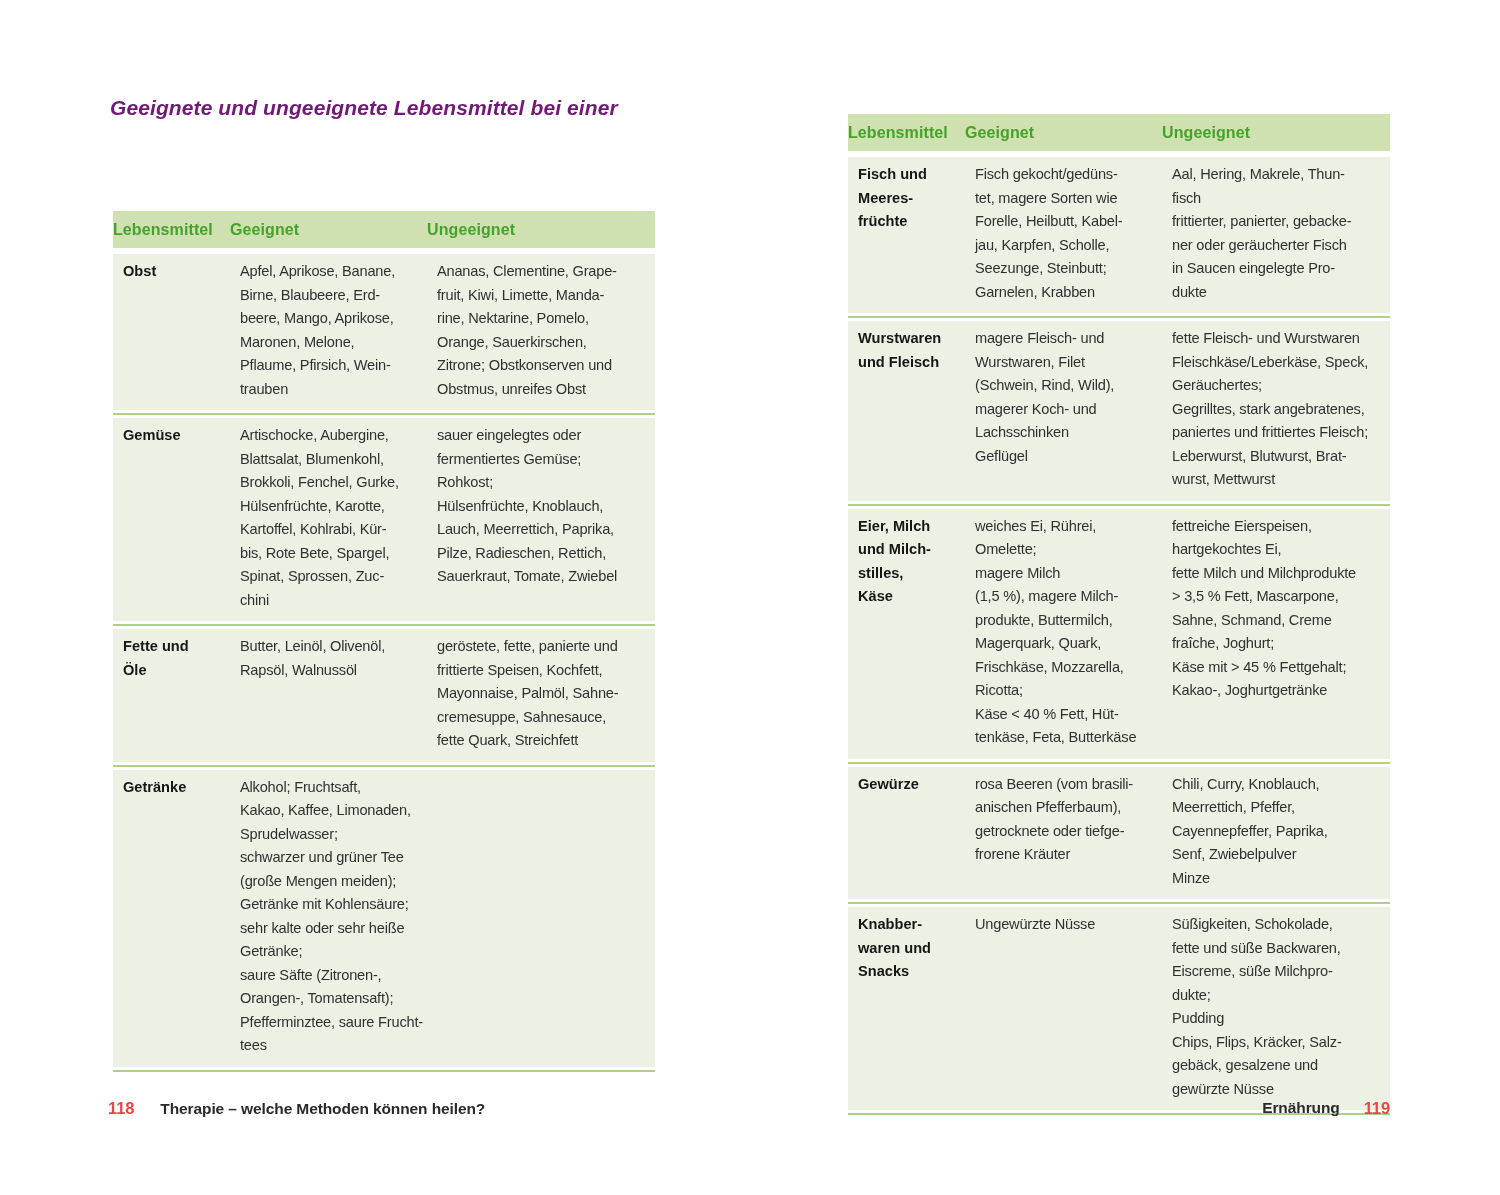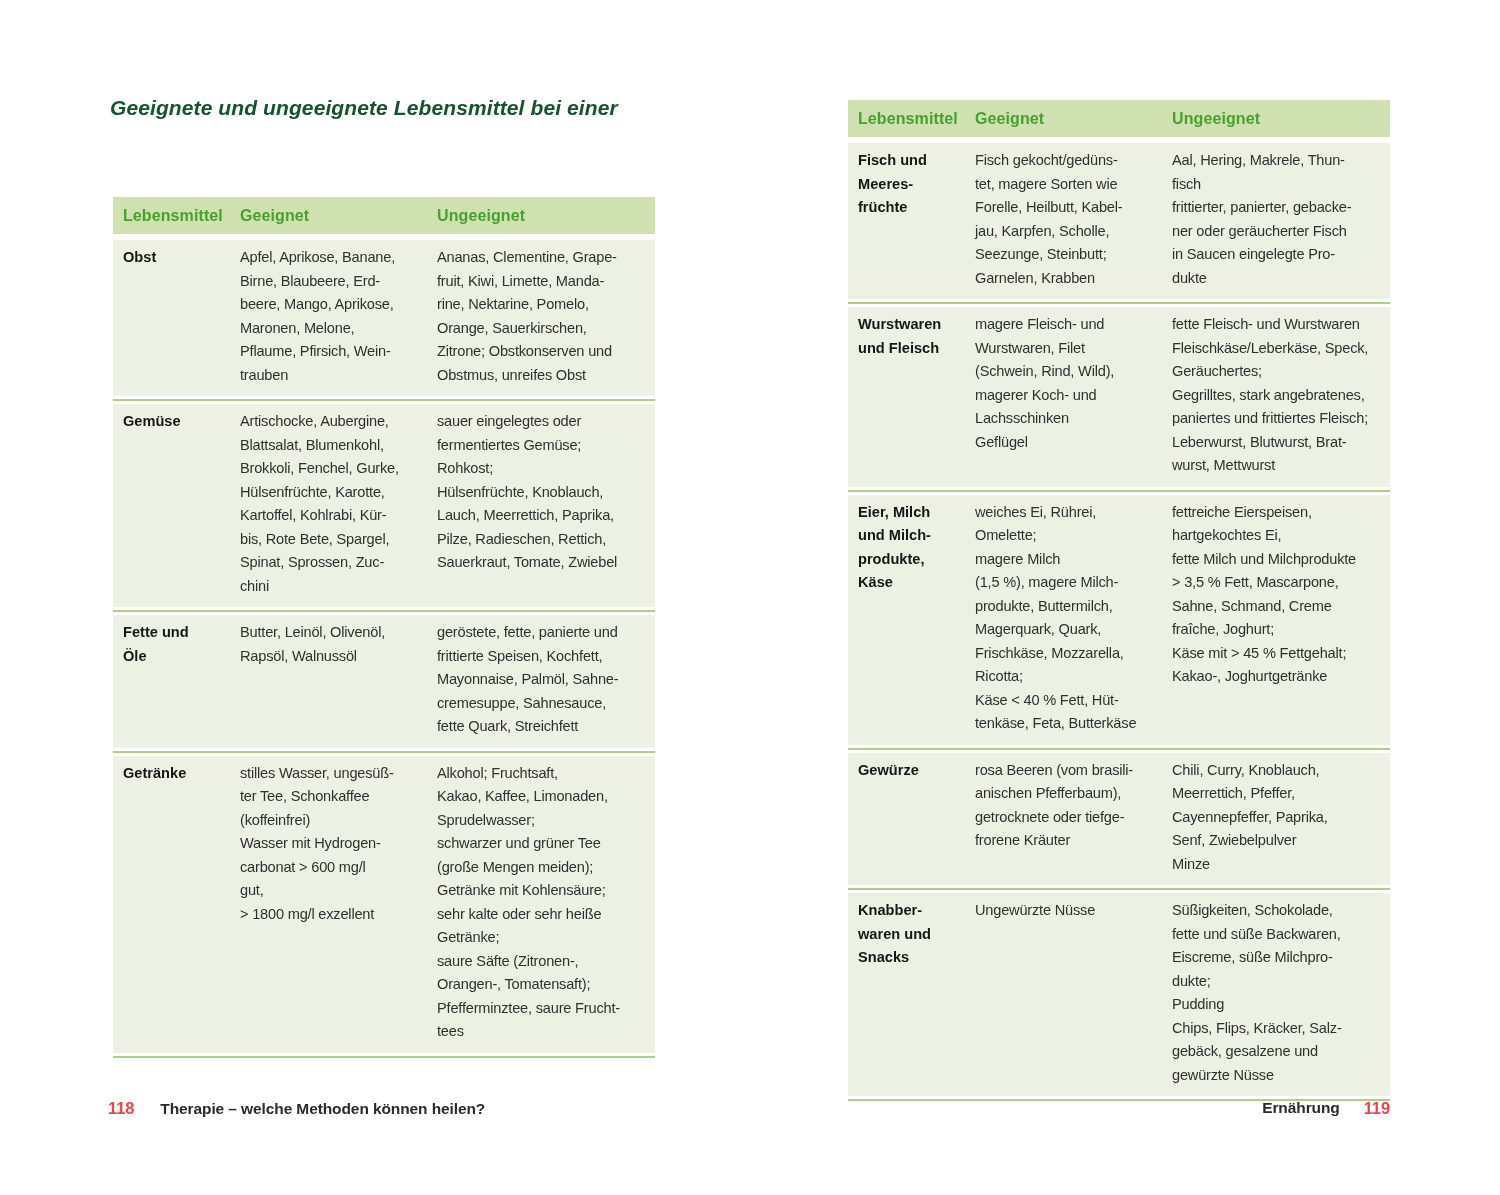--- a/index.html
+++ b/index.html
@@ -3,29 +3,29 @@
 <meta charset="utf-8">
 <style>
   html,body{margin:0;padding:0;background:#ffffff;}
   .canvas{
     position:relative;width:1500px;height:1195px;background:#ffffff;
     font-family:"Liberation Sans",sans-serif;overflow:hidden;
   }
   .title{
     position:absolute;left:110px;top:93px;
     font-size:21px;font-weight:700;font-style:italic;
-    color:#14532d;line-height:29px;letter-spacing:0.1px;
+    color:#701a75;line-height:29px;letter-spacing:0.1px;
   }
   .ftable{position:absolute;width:542px;}
   #table-left{left:113px;top:197px;}
   #table-right{left:848px;top:100px;}
   .thead{
     display:grid;grid-template-columns:117px 197px 1fr;align-items:center;
-    height:37px;background:#cfe0b1;padding-left:10px;
-    color:#45a22a;font-weight:700;font-size:16px;letter-spacing:0.1px;
+    height:37px;background:#cfe0b1;padding-left:0;
+    color:#45a22a;font-weight:700;font-size:16px;letter-spacing:0.1px;margin-top:14px;
   }
   .gap{height:6px;background:#ffffff;}
   .trow{
     display:grid;grid-template-columns:117px 197px 1fr;
     background:#edf1e4;padding:6px 22px 9px 10px;
     font-size:14.6px;line-height:23.5px;letter-spacing:-0.2px;color:#303030;
   }
   .rule{border-top:2px solid #aed086;margin:3px 0 3px 0;height:0;}
   .cat{font-weight:700;color:#161616;letter-spacing:0;}
   .cell .ln{white-space:nowrap;}
@@ -118,29 +118,20 @@
           <div class="ln">Mayonnaise, Palmöl, Sahne-</div>
           <div class="ln">cremesuppe, Sahnesauce,</div>
           <div class="ln">fette Quark, Streichfett</div>
         </div>
     </div>
     <div class="rule"></div>
 
     <div class="trow">
       <div class="cell cat">
           <div class="ln">Getränke</div>
-        </div>
-      <div class="cell">
-          <div class="ln">stilles Wasser, ungesüß-</div>
-          <div class="ln">ter Tee, Schonkaffee</div>
-          <div class="ln">(koffeinfrei)</div>
-          <div class="ln">Wasser mit Hydrogen-</div>
-          <div class="ln">carbonat &gt; 600 mg/l</div>
-          <div class="ln">gut,</div>
-          <div class="ln">&gt; 1800 mg/l exzellent</div>
         </div>
       <div class="cell">
           <div class="ln">Alkohol; Fruchtsaft,</div>
           <div class="ln">Kakao, Kaffee, Limonaden,</div>
           <div class="ln">Sprudelwasser;</div>
           <div class="ln">schwarzer und grüner Tee</div>
           <div class="ln">(große Mengen meiden);</div>
           <div class="ln">Getränke mit Kohlensäure;</div>
           <div class="ln">sehr kalte oder sehr heiße</div>
           <div class="ln">Getränke;</div>
@@ -208,21 +199,21 @@
           <div class="ln">Leberwurst, Blutwurst, Brat-</div>
           <div class="ln">wurst, Mettwurst</div>
         </div>
     </div>
     <div class="rule"></div>
 
     <div class="trow">
       <div class="cell cat">
           <div class="ln">Eier, Milch</div>
           <div class="ln">und Milch-</div>
-          <div class="ln">produkte,</div>
+          <div class="ln">stilles,</div>
           <div class="ln">Käse</div>
         </div>
       <div class="cell">
           <div class="ln">weiches Ei, Rührei,</div>
           <div class="ln">Omelette;</div>
           <div class="ln">magere Milch</div>
           <div class="ln">(1,5 %), magere Milch-</div>
           <div class="ln">produkte, Buttermilch,</div>
           <div class="ln">Magerquark, Quark,</div>
           <div class="ln">Frischkäse, Mozzarella,</div>

